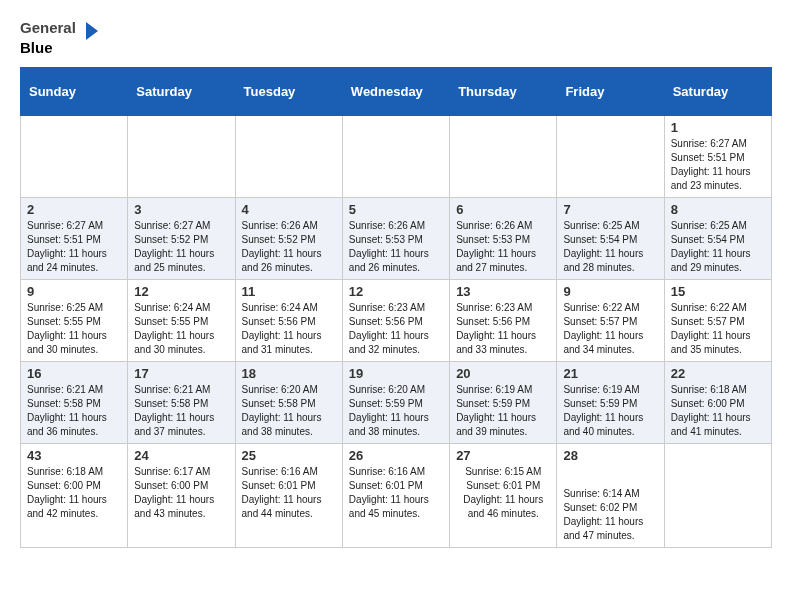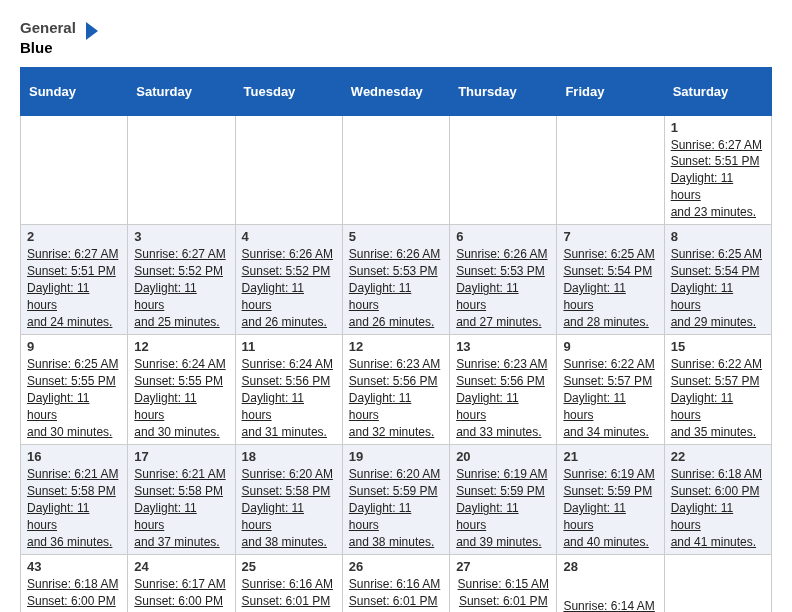--- a/index.html
+++ b/index.html
@@ -67,24 +67,23 @@
     .calendar tr.row-even td {
       background: #eef1f7;
     }
     .day-number {
       font-weight: bold;
       font-size: 13px;
       display: block;
       margin-bottom: 2px;
     }
     .day-info {
-      font-size: 12px;
+      font-size: 10px;
       line-height: 1.4;
       color: #222;
-      text-decoration: underline;
     }
     .empty-cell {
       background: #fff !important;
     }
   </style>
 </head>
 <body>
 
 <div class="header-section">
   <div class="logo">

